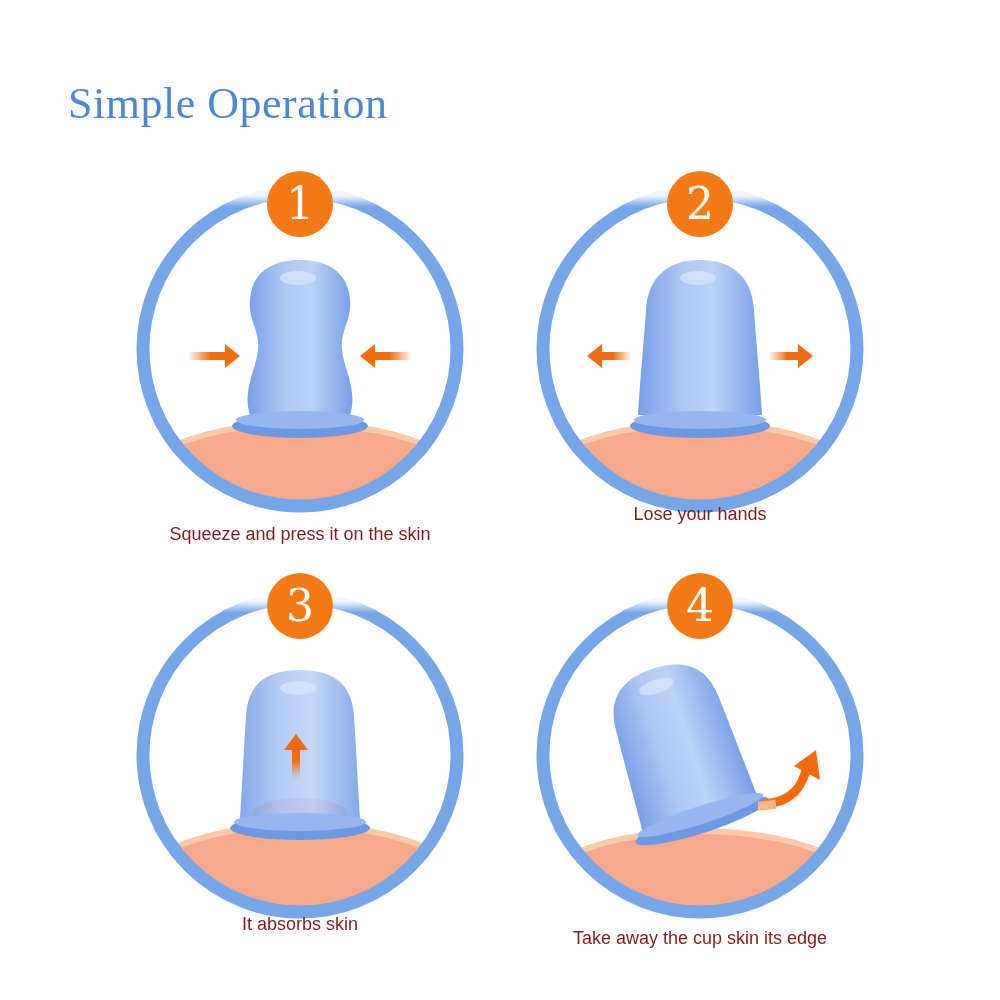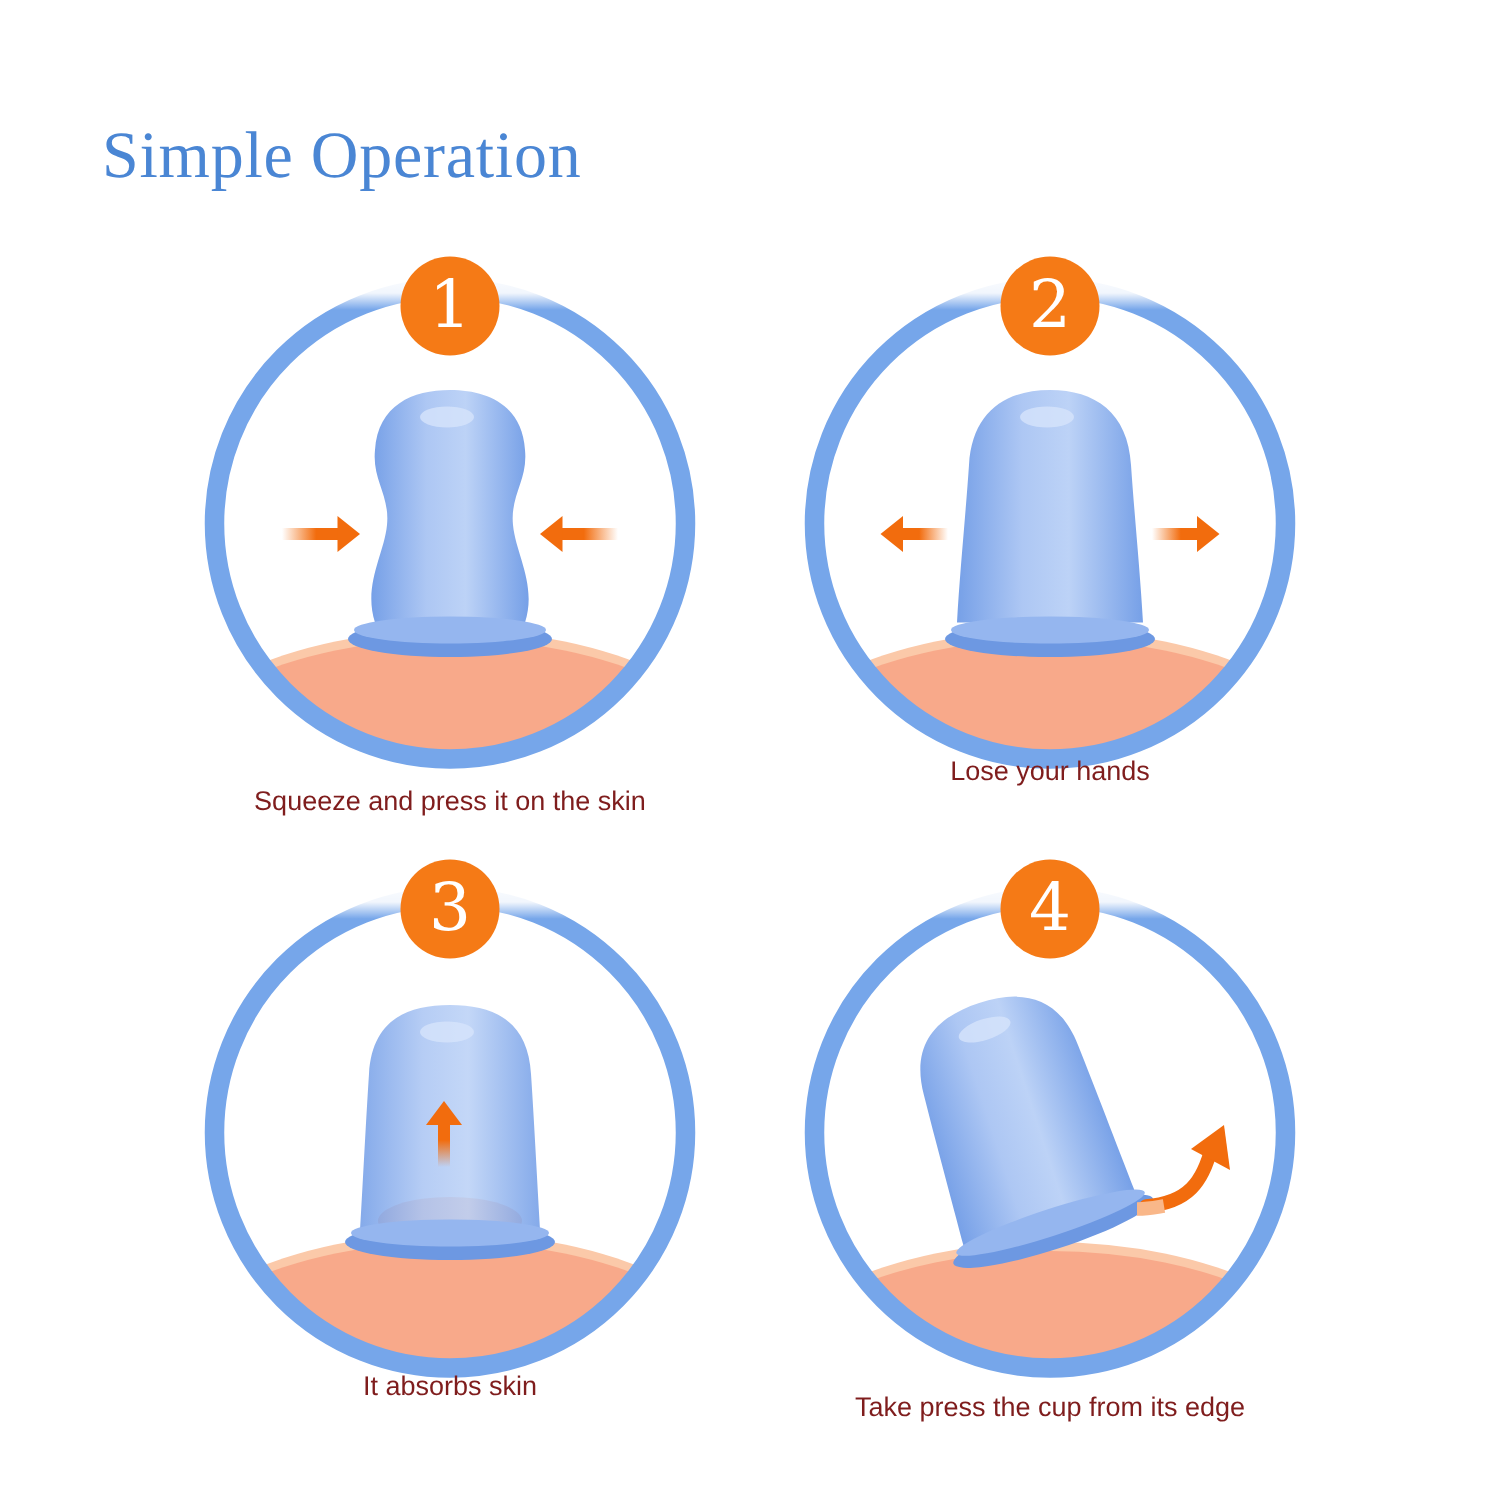--- a/index.html
+++ b/index.html
@@ -160,14 +160,14 @@
     <g>
       <path d="M234 238 C262 236 272 222 278 198" fill="none" stroke="#f26c0d" stroke-width="9" stroke-linecap="round"></path>
       <path d="M228 240 C236 240 240 239 246 238" fill="none" stroke="#f9b789" stroke-width="9"></path>
       <polygon points="264,200 286,184 290,214" fill="#f26c0d"></polygon>
     </g>
     <g>
       <circle cx="170" cy="40" r="33" fill="#f57a16"></circle>
     </g>
   </svg>
   <div class="badge-num" style="position:absolute; left:137px; top:12px; width:66px; text-align:center; color:#fff; font-size:44px; line-height:56px;">4</div>
-  <div class="caption" style="top:362px;">Take press the cup from its edge</div>
+  <div class="caption" style="top:362px;">Take away the cup skin its edge</div>
 </div>
 
 </body></html>

